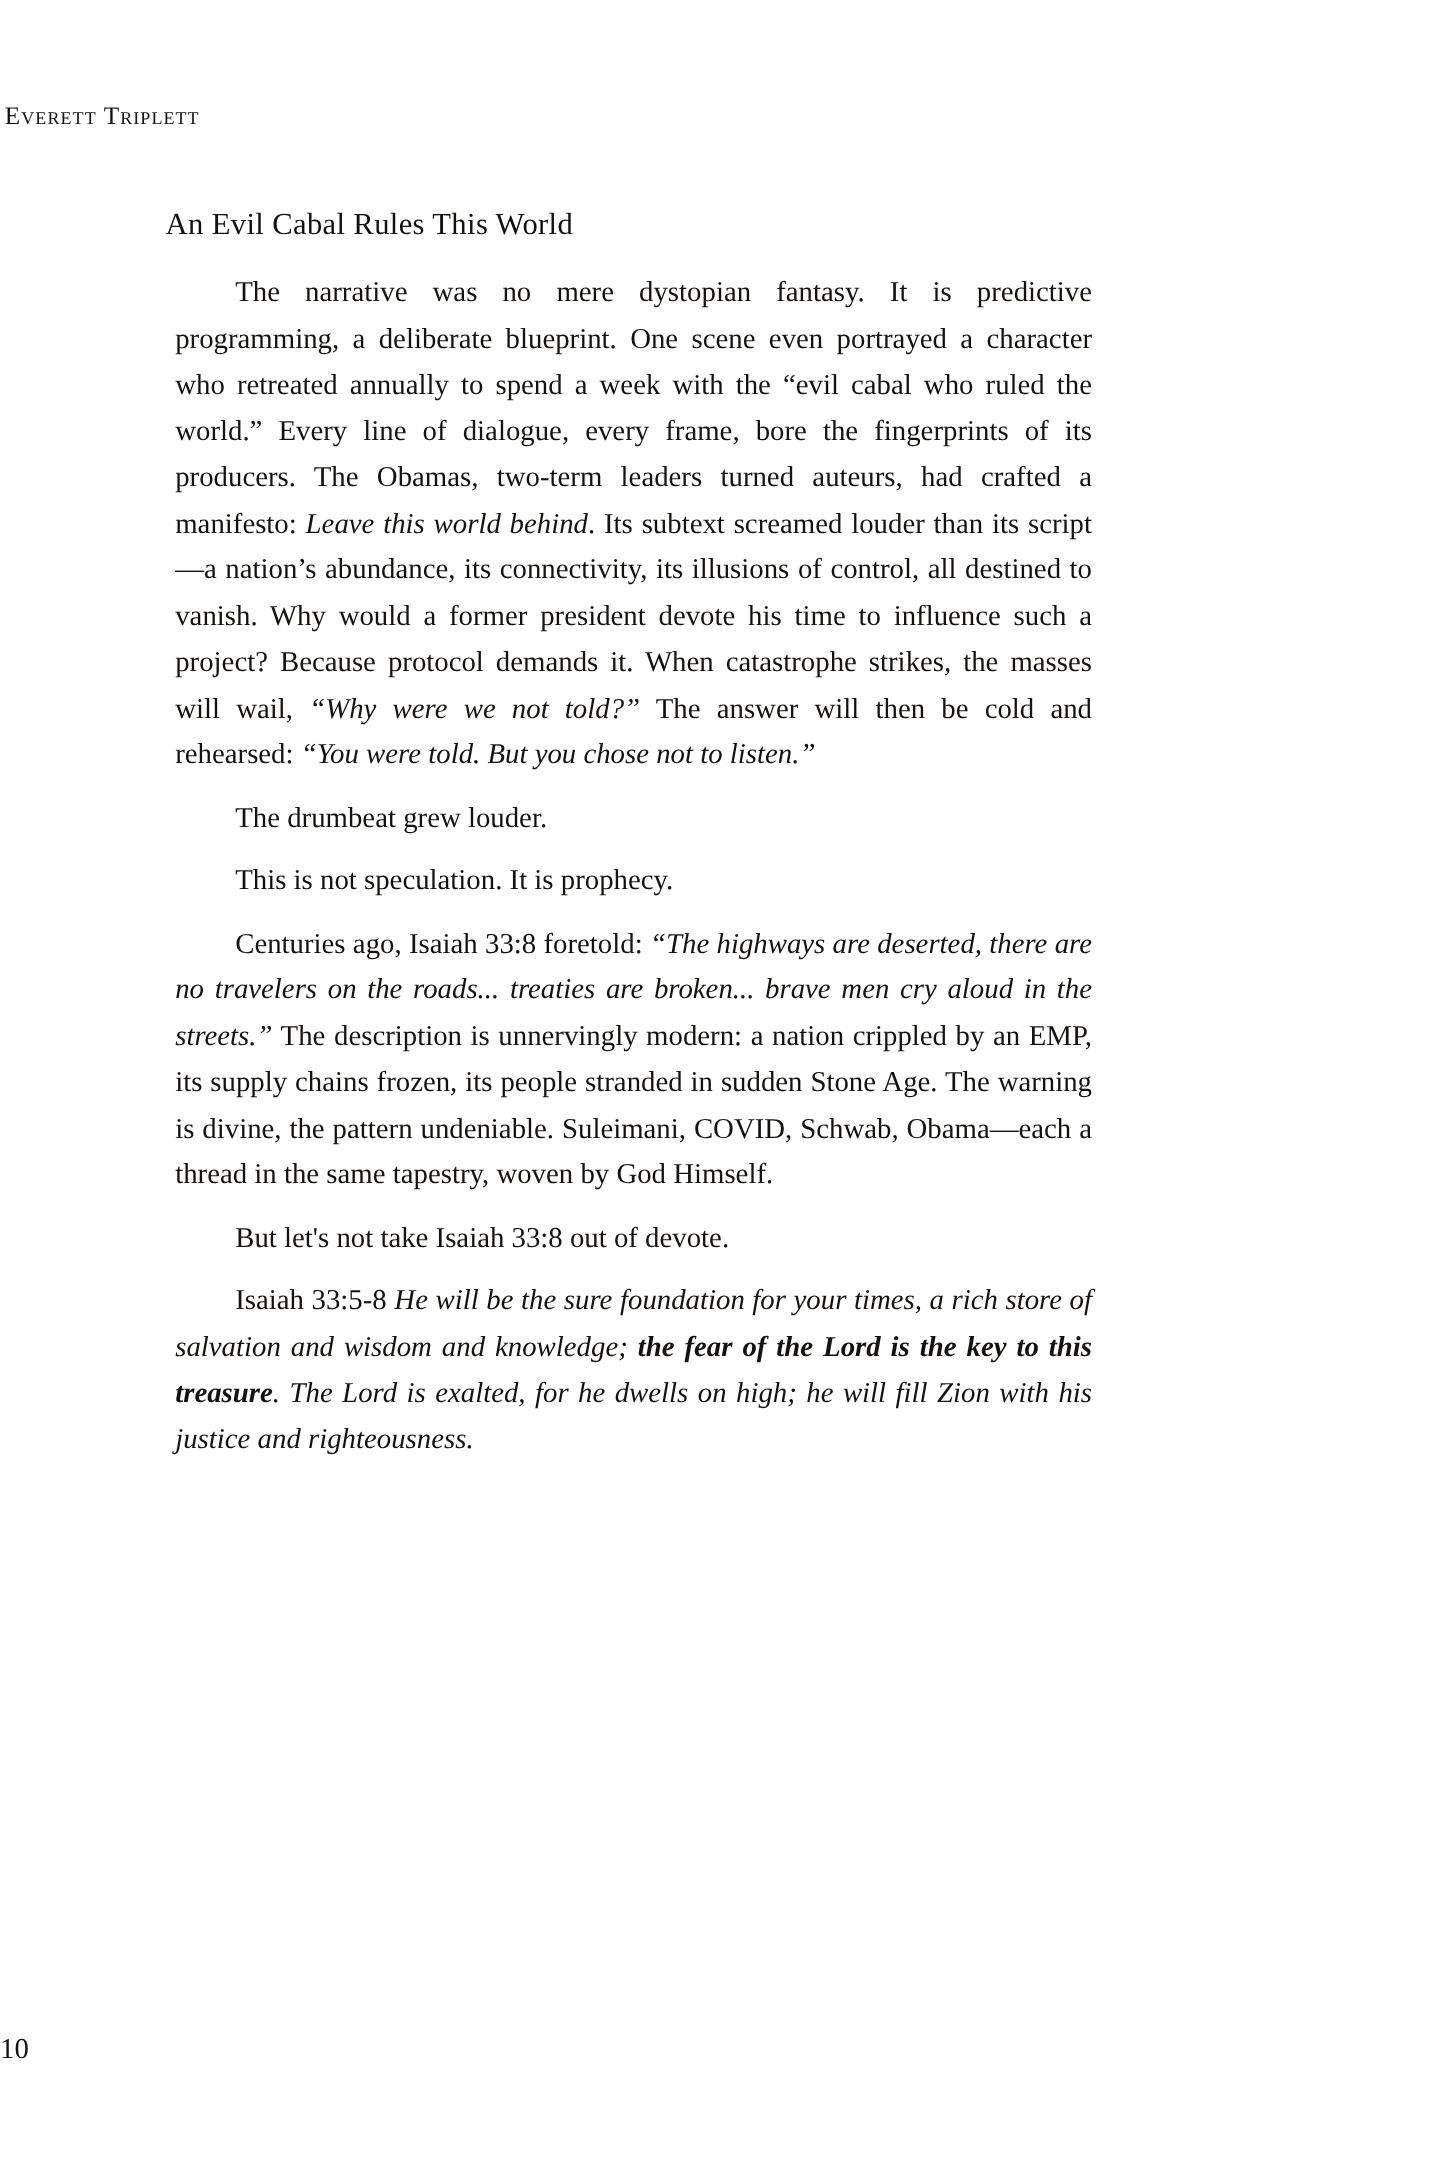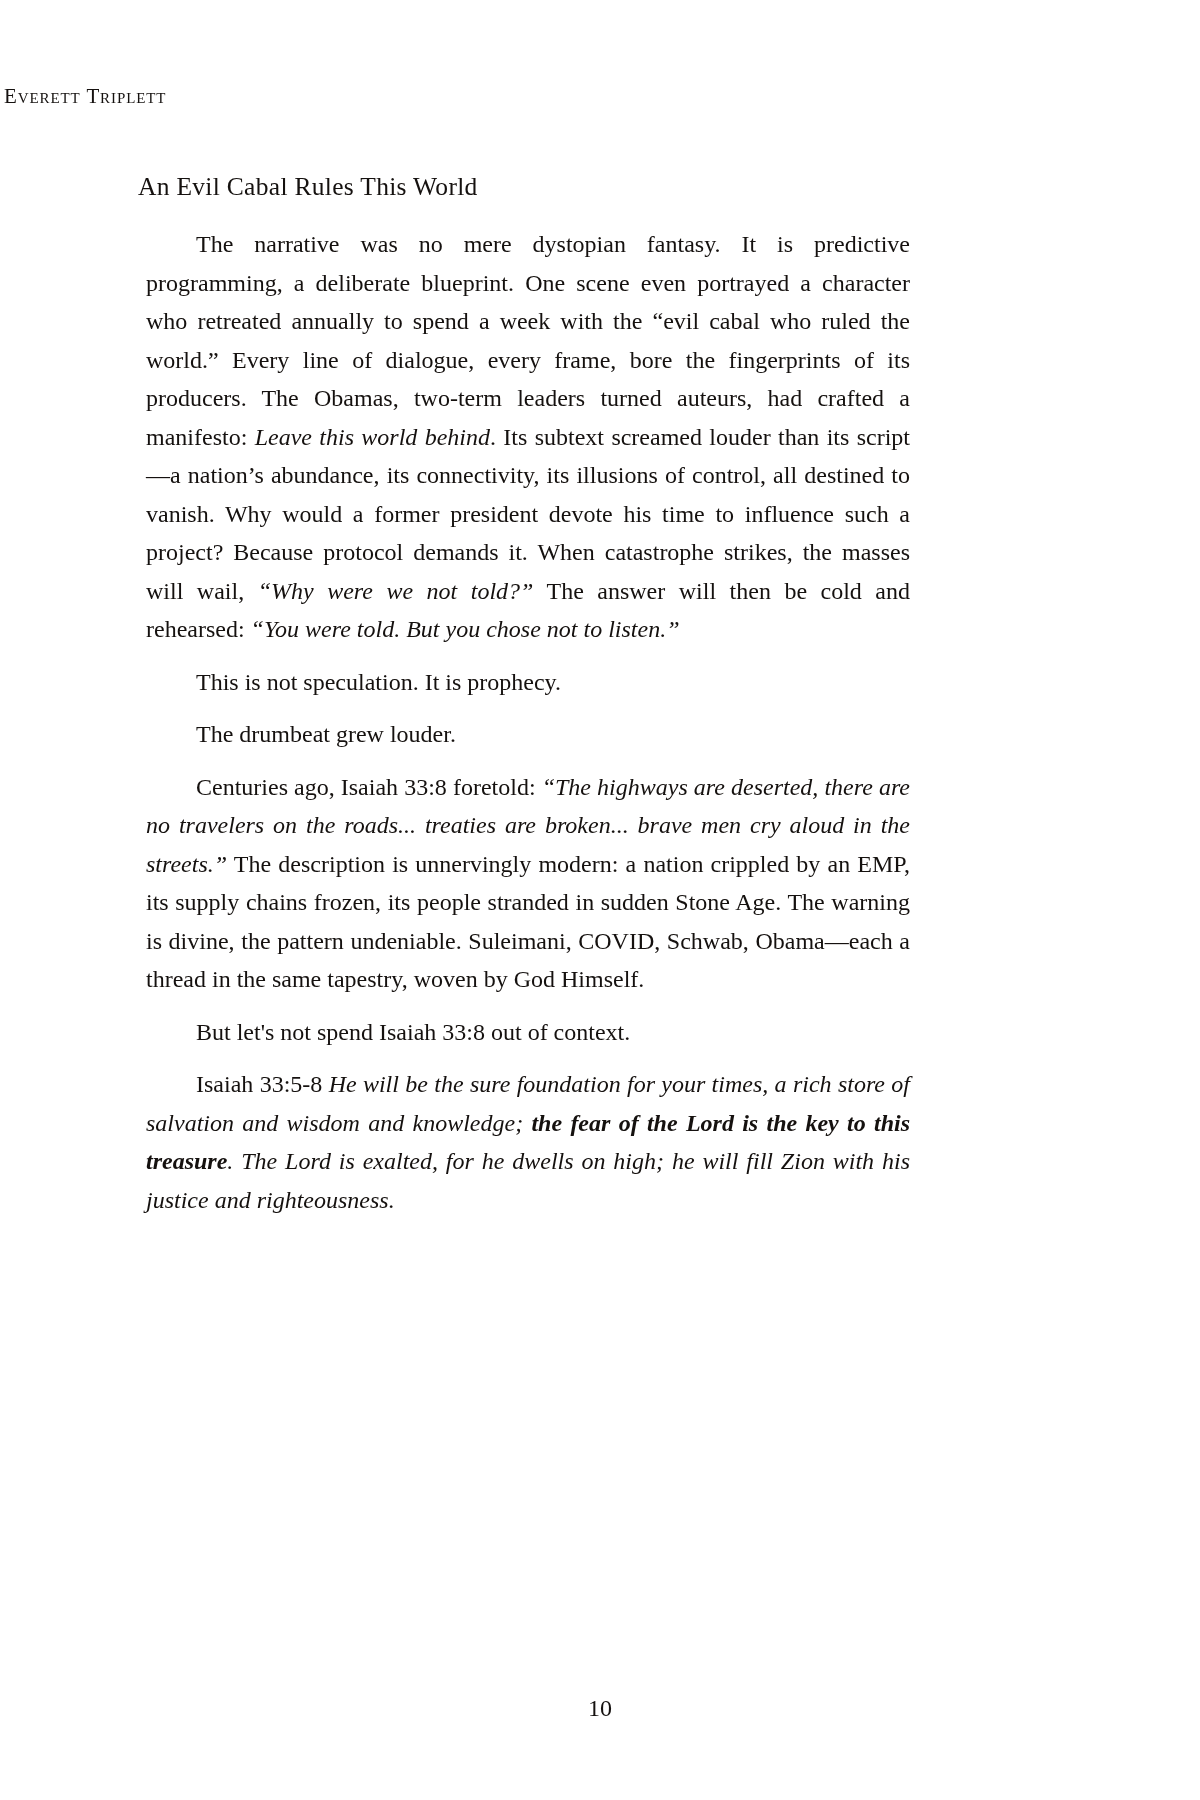--- a/index.html
+++ b/index.html
@@ -69,46 +69,46 @@
     font-weight: bold;
   }
   p.short-para {
     text-align: left;
   }
   .page-number {
     position: absolute;
     bottom: 78px;
     left: 0;
     width: 1200px;
-    text-align: center;
+    text-align: left;
     font-size: 24px;
     color: #15110f;
     font-family: Liberation Serif, serif;
   }
 </style>
 </head>
 <body>
 
 <div class="page">
 
   <div class="running-header">Everett Triplett</div>
 
   <div class="content">
 
     <h2 class="section-heading">An Evil Cabal Rules This World</h2>
 
     <p class="body-para"><span>The narrative was no mere dystopian fantasy. It is predictive programming, a deliberate blueprint. One scene even portrayed a character who retreated annually to spend a week with the “evil cabal who ruled the world.” Every line of dialogue, every frame, bore the fingerprints of its producers. The Obamas, two-term leaders turned auteurs, had crafted a manifesto: </span><i>Leave this world behind</i><span>. Its subtext screamed louder than its script—a nation’s abundance, its connectivity, its illusions of control, all destined to vanish. Why would a former president devote his time to influence such a project? Because protocol demands it. When catastrophe strikes, the masses will wail, </span><i>“Why were we not told?”</i><span> The answer will then be cold and rehearsed: </span><i>“You were told. But you chose not to listen.”</i></p>
 
+    <p class="body-para short-para">The drumbeat grew louder.</p>
+
     <p class="body-para short-para">This is not speculation. It is prophecy.</p>
-
-    <p class="body-para short-para">The drumbeat grew louder.</p>
 
     <p class="body-para"><span>Centuries ago, Isaiah 33:8 foretold: </span><i>“The highways are deserted, there are no travelers on the roads... treaties are broken... brave men cry aloud in the streets.”</i><span> The description is unnervingly modern: a nation crippled by an EMP, its supply chains frozen, its people stranded in sudden Stone Age. The warning is divine, the pattern undeniable. Suleimani, COVID, Schwab, Obama—each a thread in the same tapestry, woven by God Himself.</span></p>
 
-    <p class="body-para short-para">But let's not spend Isaiah 33:8 out of context.</p>
+    <p class="body-para short-para">But let's not take Isaiah 33:8 out of devote.</p>
 
     <p class="body-para last"><span>Isaiah 33:5-8 </span><i>He will be the sure foundation for your times, a rich store of salvation and wisdom and knowledge; </i><span class="bi">the fear of the Lord is the key to this treasure</span><i>. The Lord is exalted, for he dwells on high; he will fill Zion with his justice and righteousness.</i></p>
 
   </div>
 
   <div class="page-number">10</div>
 
 </div>
 
 </body></html>

